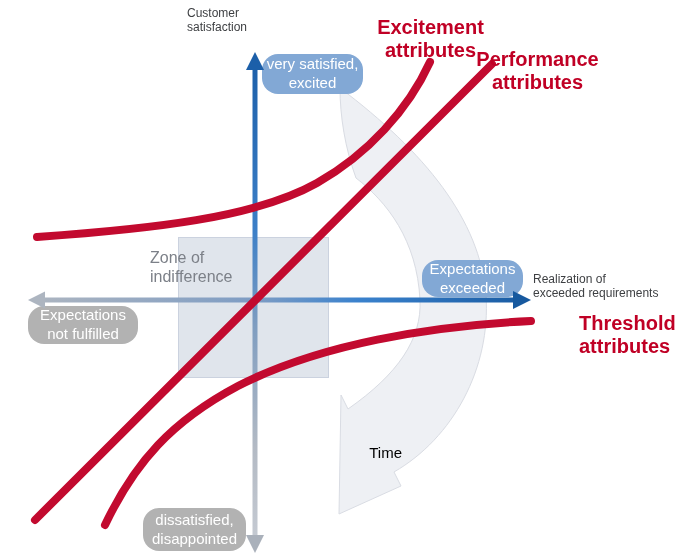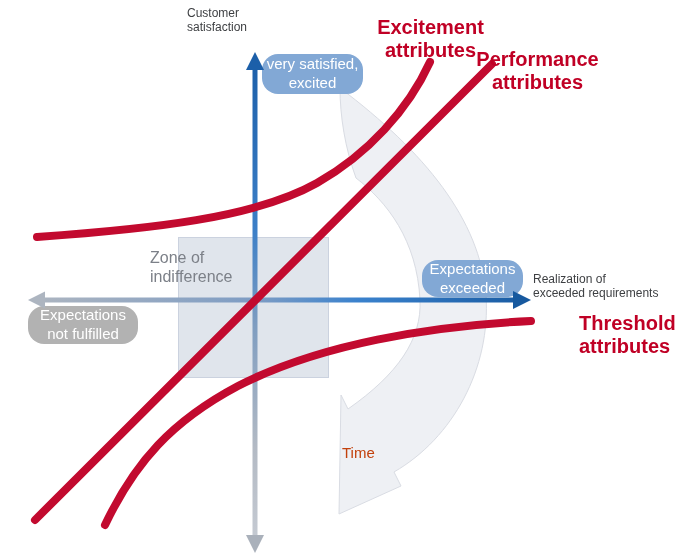--- a/index.html
+++ b/index.html
@@ -16,21 +16,21 @@
     display:flex;align-items:center;justify-content:center;
     color:#ffffff;font-size:15px;line-height:1.25;text-align:center;
   }
   .box.blue{background:#82a8d5;}
   .box.gray{background:#b2b2b2;}
   .zone-square{
     background:rgba(219,224,233,0.85);
     border:1px solid #cbd2df;
   }
   .zone-label{color:#7c8088;font-size:16px;line-height:1.18;}
-  .time-label{color:#c2410c;font-size:15px;text-align:left;}
+  .time-label{color:#000000;font-size:15px;text-align:right;}
   .layer1{z-index:1;} .layer2{z-index:2;} .layer3{z-index:3;border-radius:16px;} .layer4{z-index:4;} .layer5{z-index:5;}
 </style>
 </head>
 <body>
 
 <div class="stage">
 
   <svg class="layer1" width="700" height="557" viewBox="0 0 700 557">
     <path d="M 340 88
          C 425 152 480 220 486 295
@@ -46,20 +46,22 @@
   </svg>
 
   <div class="abs zone-square layer2" style="left:178px;top:237px;width:149px;height:139px;"></div>
 
   <div class="abs box blue layer3" style="left:262px;top:54px;width:101px;height:40px;">very satisfied,
 excited</div>
   <div class="abs box blue layer3" style="left:422px;top:260px;width:101px;height:37px;">Expectations
 exceeded</div>
   <div class="abs box gray layer3" style="left:28px;top:306px;width:110px;height:38px;">Expectations
 not fulfilled</div>
+  <div class="abs box gray layer3" style="left:143px;top:508px;width:103px;height:43px;">dissatisfied,
+disappointed</div>
 
   <svg class="layer4" width="700" height="557" viewBox="0 0 700 557">
     <defs>
       <linearGradient id="hGrad" gradientUnits="userSpaceOnUse" x1="33" y1="300" x2="531" y2="300">
         <stop offset="0" stop-color="#adb5c0"></stop>
         <stop offset="0.45" stop-color="#7d9cc4"></stop>
         <stop offset="0.65" stop-color="#3b82cd"></stop>
         <stop offset="1" stop-color="#185aa1"></stop>
       </linearGradient>
       <linearGradient id="vGrad" gradientUnits="userSpaceOnUse" x1="255" y1="60" x2="255" y2="545">

